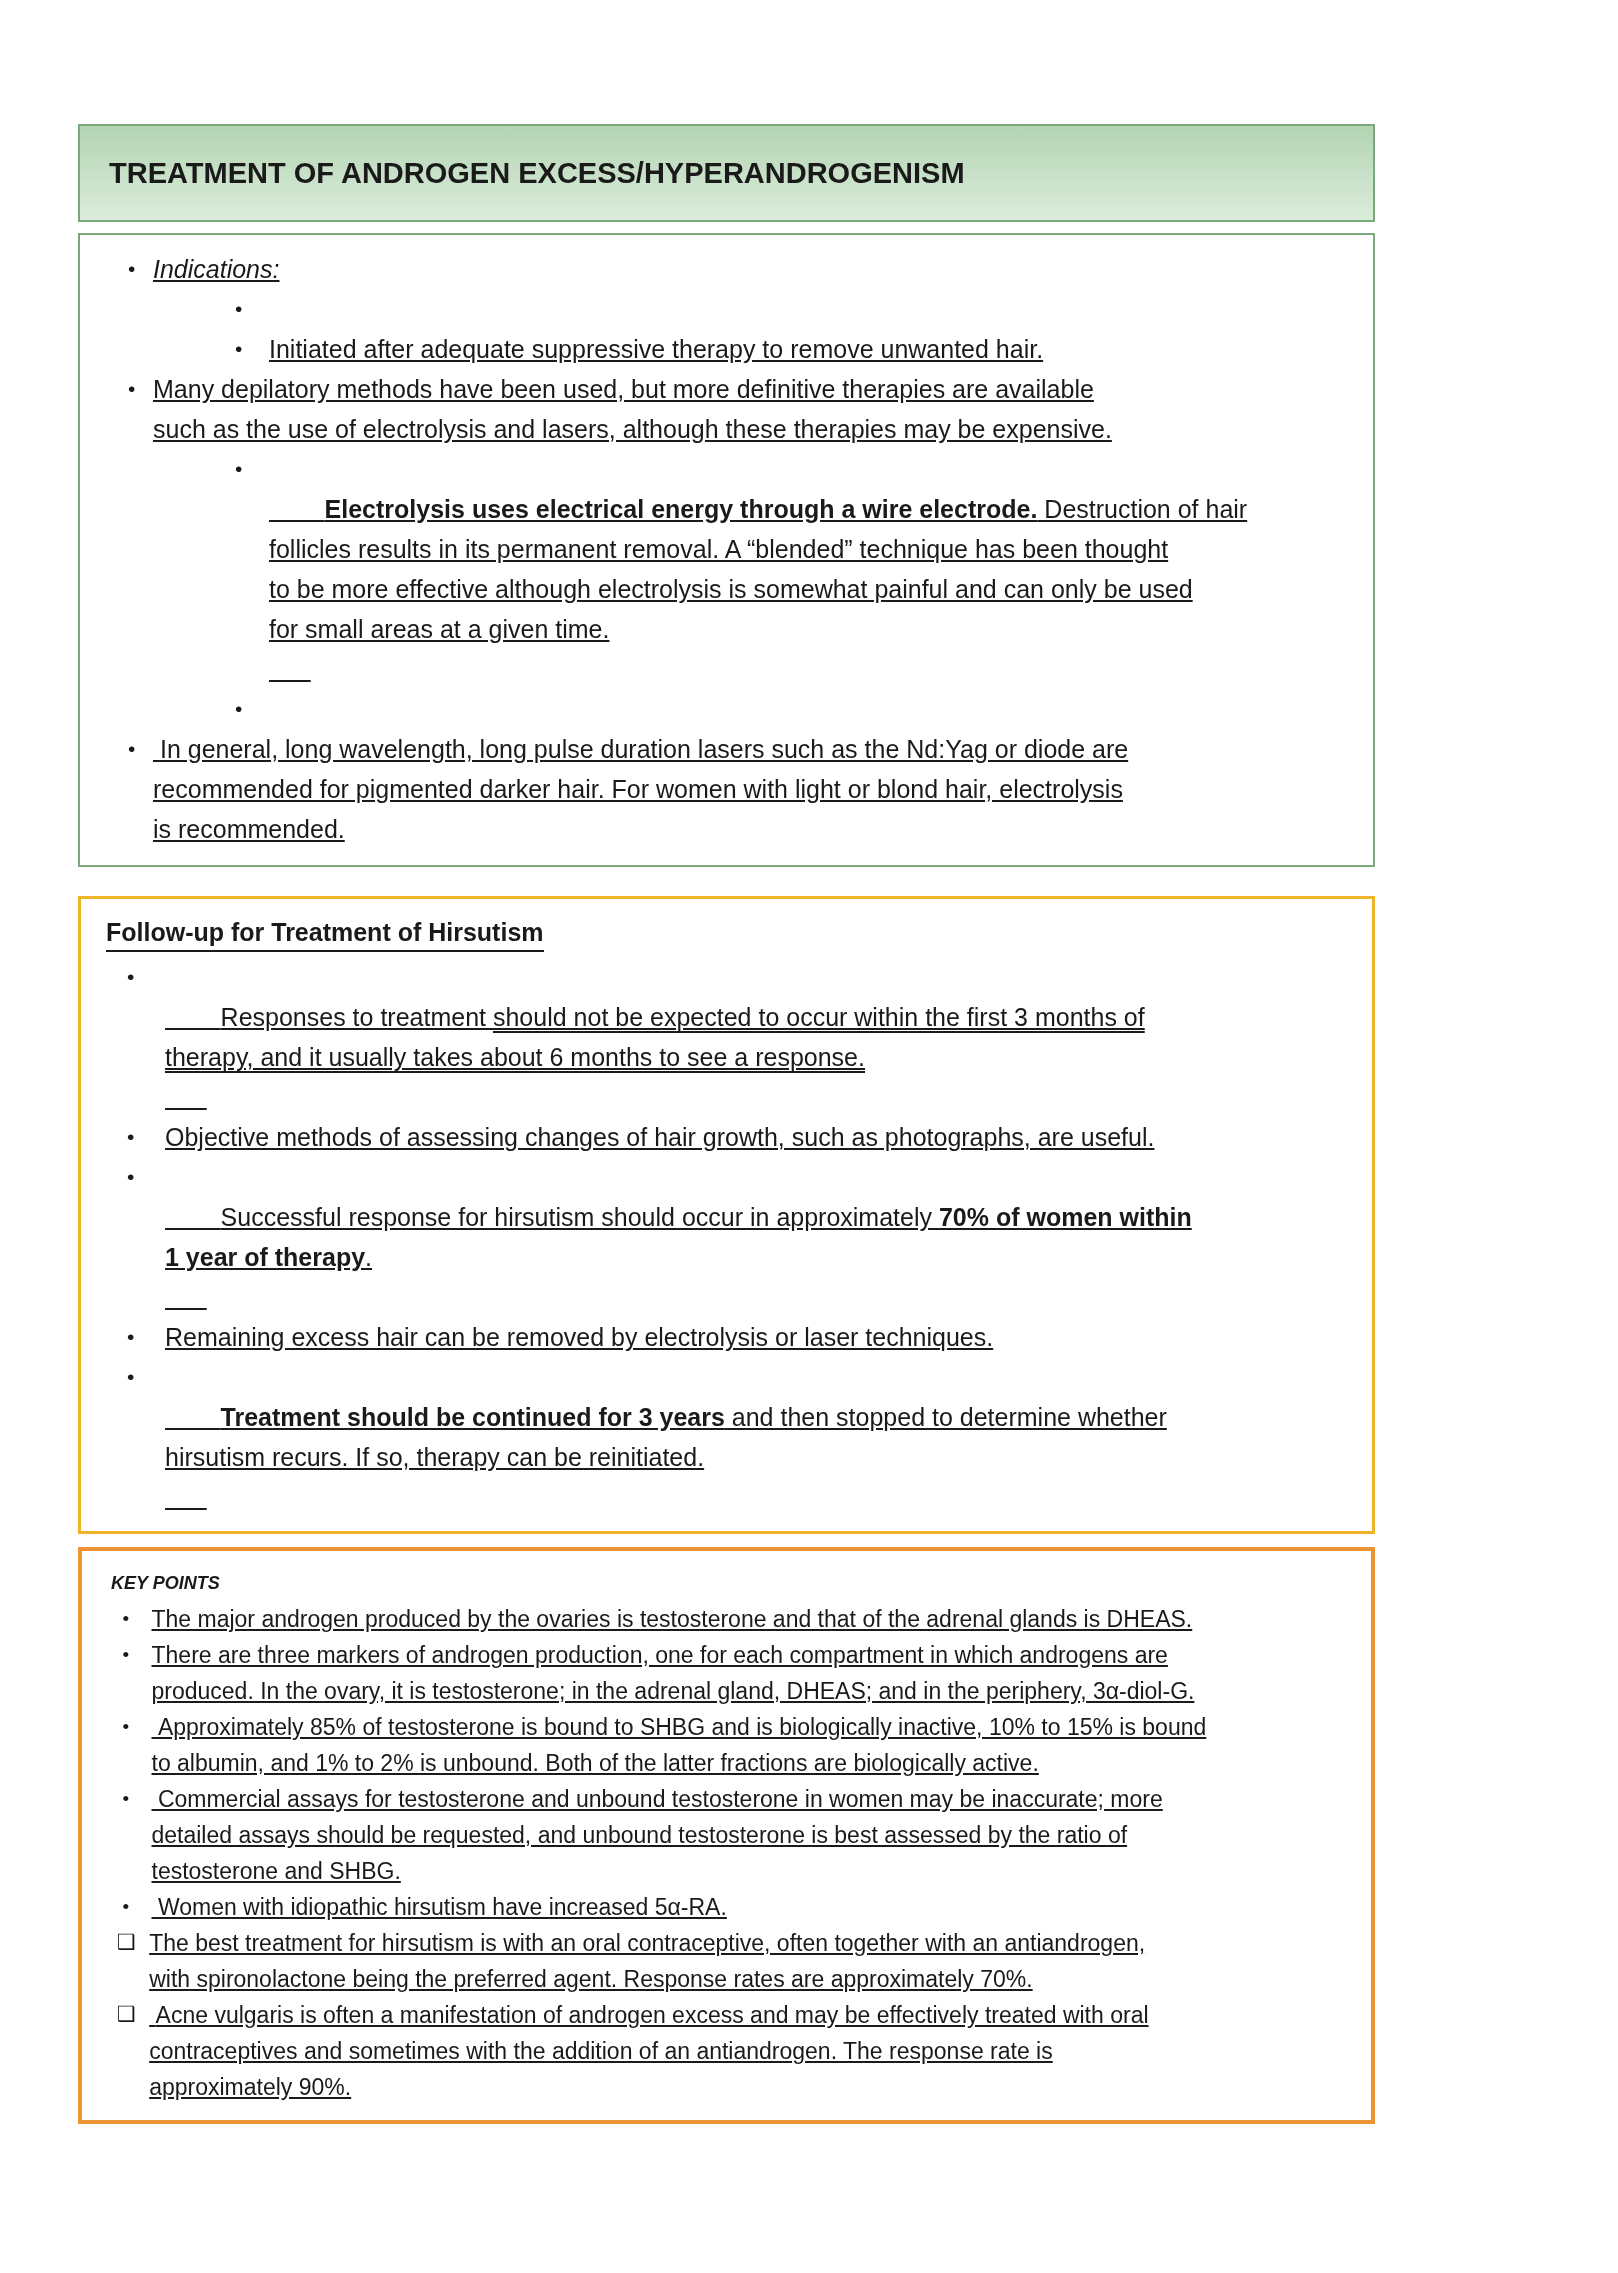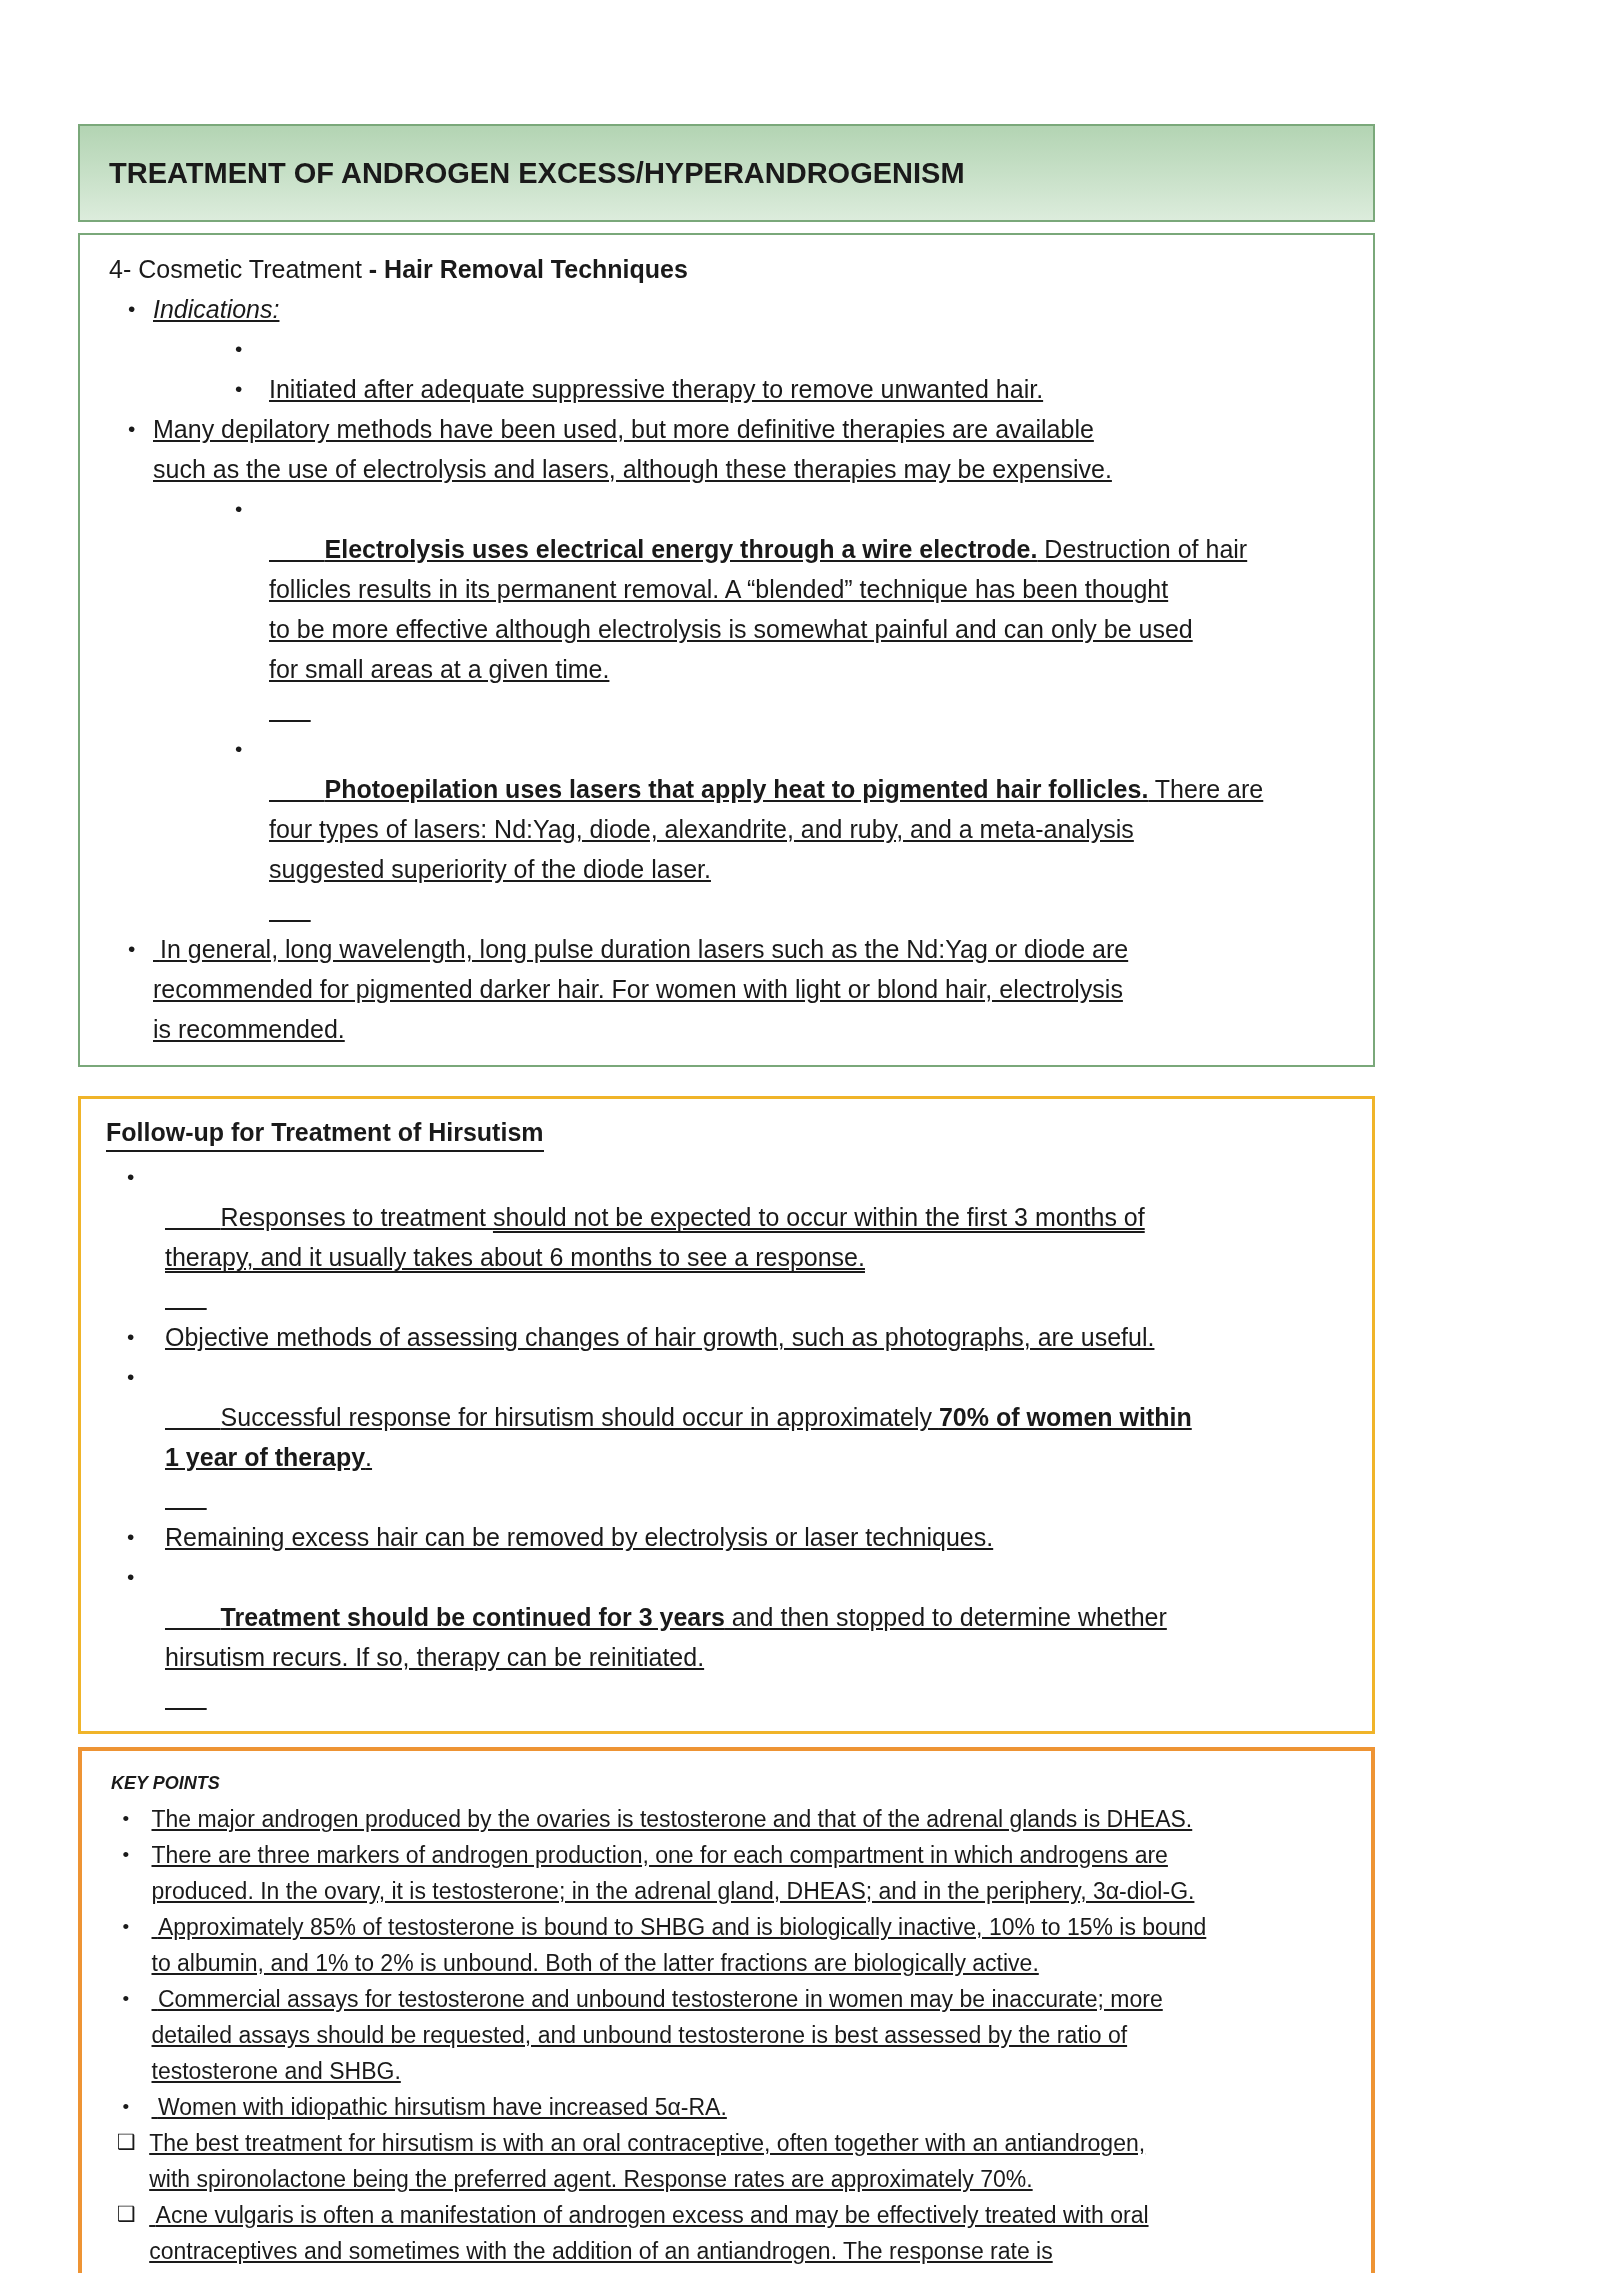--- a/index.html
+++ b/index.html
@@ -62,23 +62,20 @@
 </head>
 <body>
 
 <div class="page">
 
   <div class="box header-box">
     <span class="header-title">TREATMENT OF ANDROGEN EXCESS/HYPERANDROGENISM</span>
   </div>
 
   <div class="box green-box">
-    <div>
-      <span>4- Cosmetic Treatment </span><span class="b">- Hair Removal Techniques</span>
-    </div>
 
     <div class="row">
       <span class="glyph g1">•</span>
       <div class="btext i">Indications:</div>
     </div>
 
     <div class="row">
       <span class="glyph g2">•</span>
     </div>
 
@@ -98,25 +95,20 @@
       <div class="btext">
         <span class="b">Electrolysis uses electrical energy through a wire electrode.</span><span> Destruction of hair
 follicles results in its permanent removal. A “blended” technique has been thought
 to be more effective although electrolysis is somewhat painful and can only be used
 for small areas at a given time.</span>
       </div>
     </div>
 
     <div class="row">
       <span class="glyph g2">•</span>
-      <div class="btext">
-        <span class="b">Photoepilation uses lasers that apply heat to pigmented hair follicles.</span><span> There are
-four types of lasers: Nd:Yag, diode, alexandrite, and ruby, and a meta-analysis
-suggested superiority of the diode laser.</span>
-      </div>
     </div>
 
     <div class="row">
       <span class="glyph g1">•</span>
       <div class="btext"> In general, long wavelength, long pulse duration lasers such as the Nd:Yag or diode are
 recommended for pigmented darker hair. For women with light or blond hair, electrolysis
 is recommended.</div>
     </div>
   </div>
 

